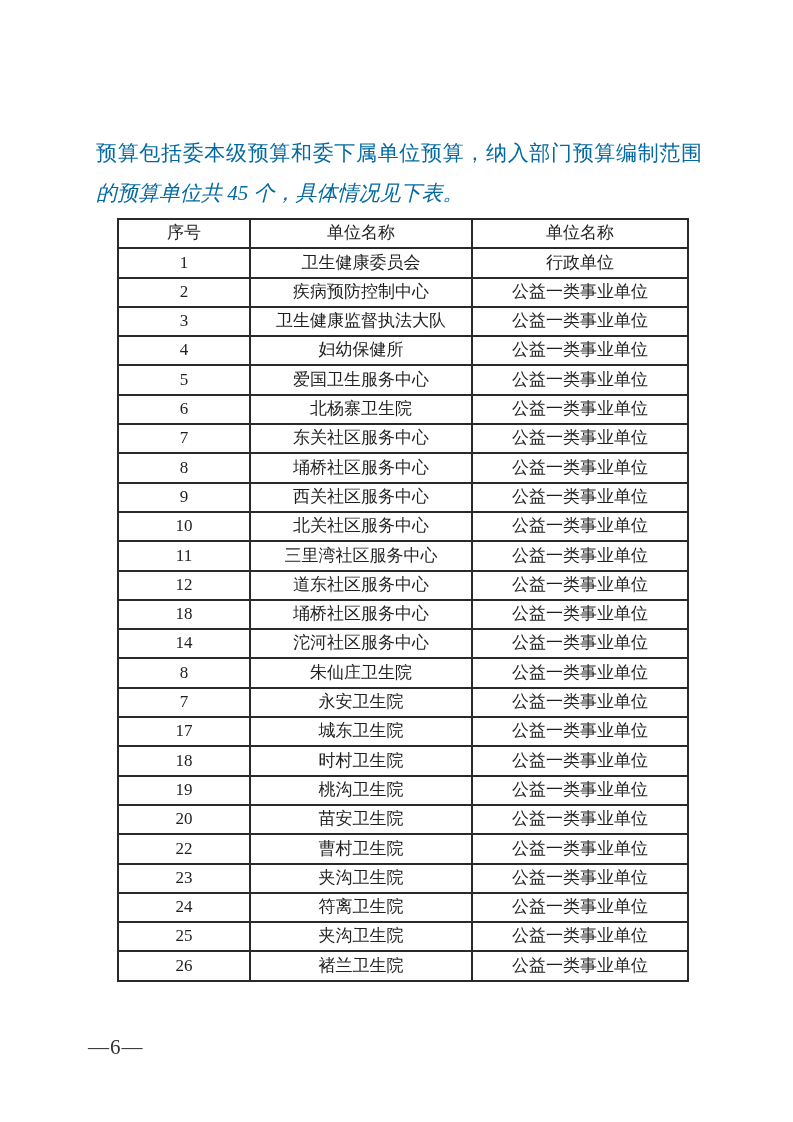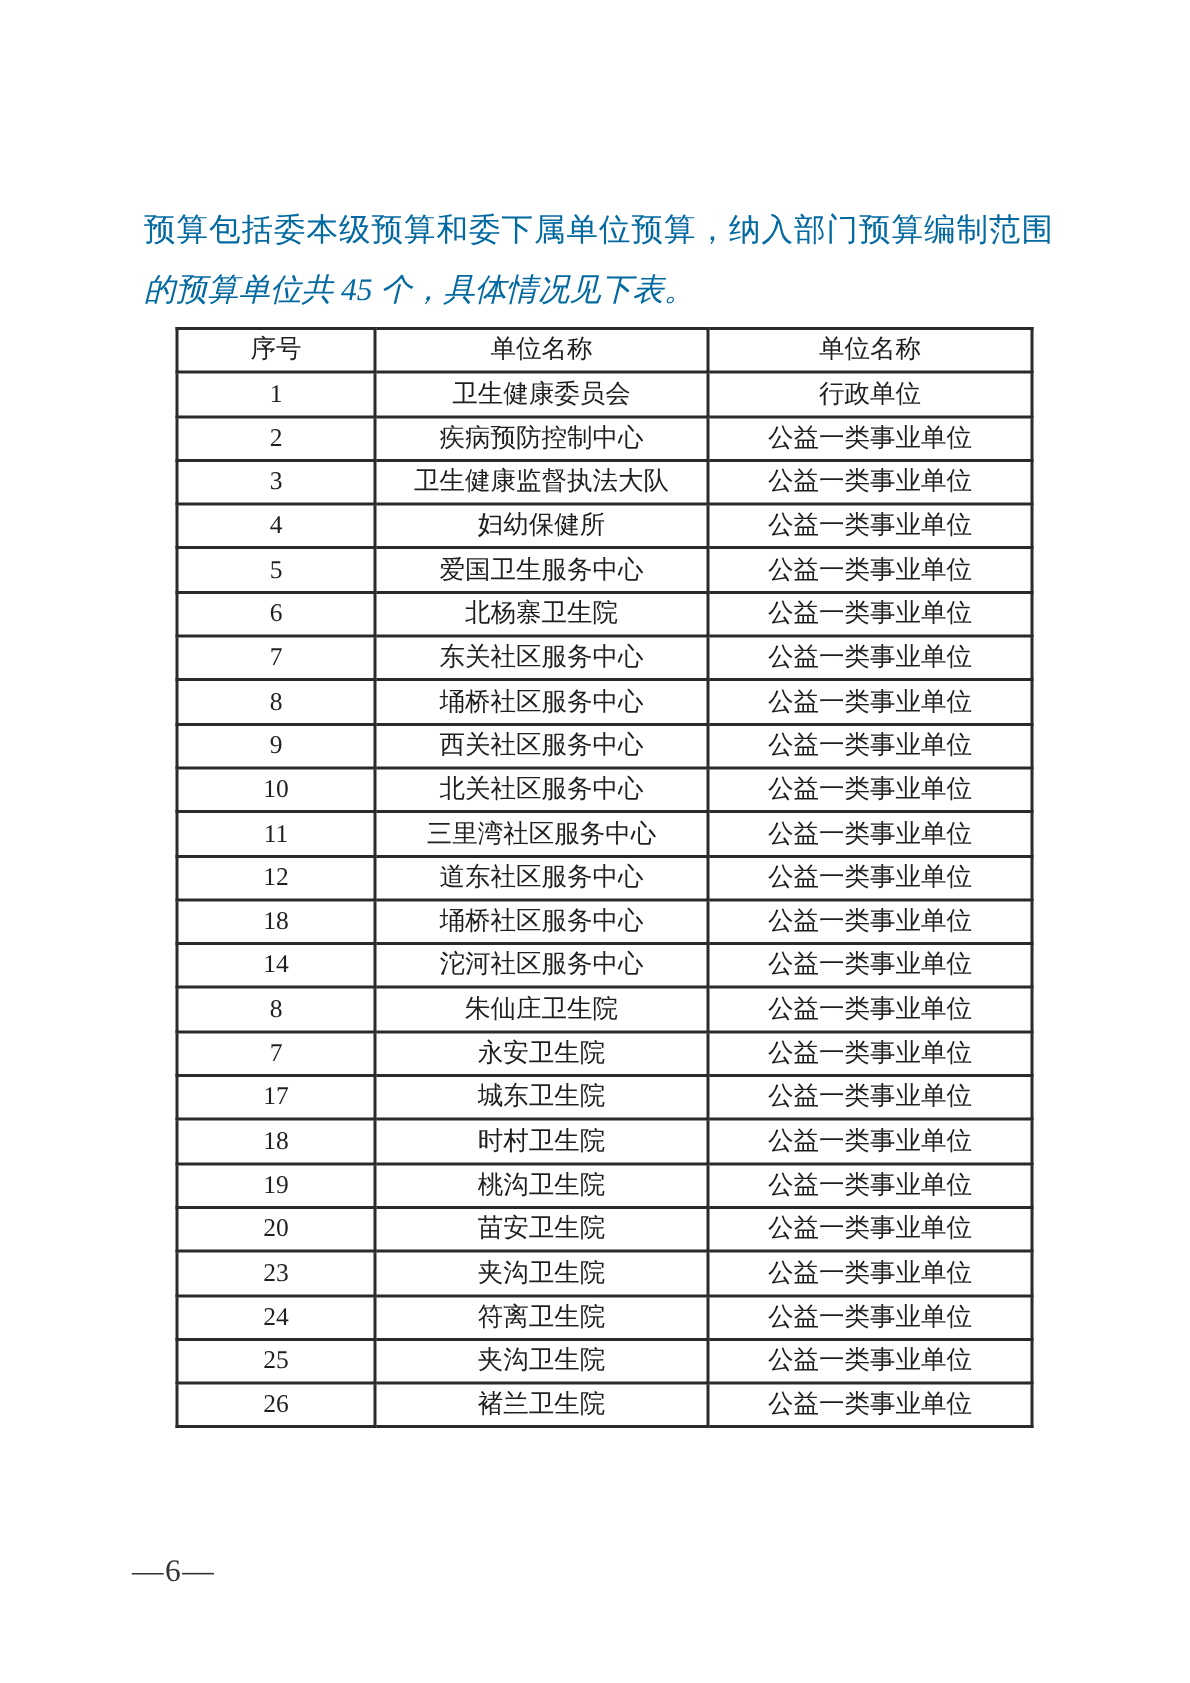--- a/index.html
+++ b/index.html
@@ -192,20 +192,25 @@
     <td class="serial">19</td>
     <td>桃沟卫生院</td>
     <td>公益一类事业单位</td>
   </tr>
         <tr>
     <td class="serial">20</td>
     <td>苗安卫生院</td>
     <td>公益一类事业单位</td>
   </tr>
         <tr>
+    <td class="serial">22</td>
+    <td>曹村卫生院</td>
+    <td>公益一类事业单位</td>
+  </tr>
+        <tr>
     <td class="serial">23</td>
     <td>夹沟卫生院</td>
     <td>公益一类事业单位</td>
   </tr>
         <tr>
     <td class="serial">24</td>
     <td>符离卫生院</td>
     <td>公益一类事业单位</td>
   </tr>
         <tr>

